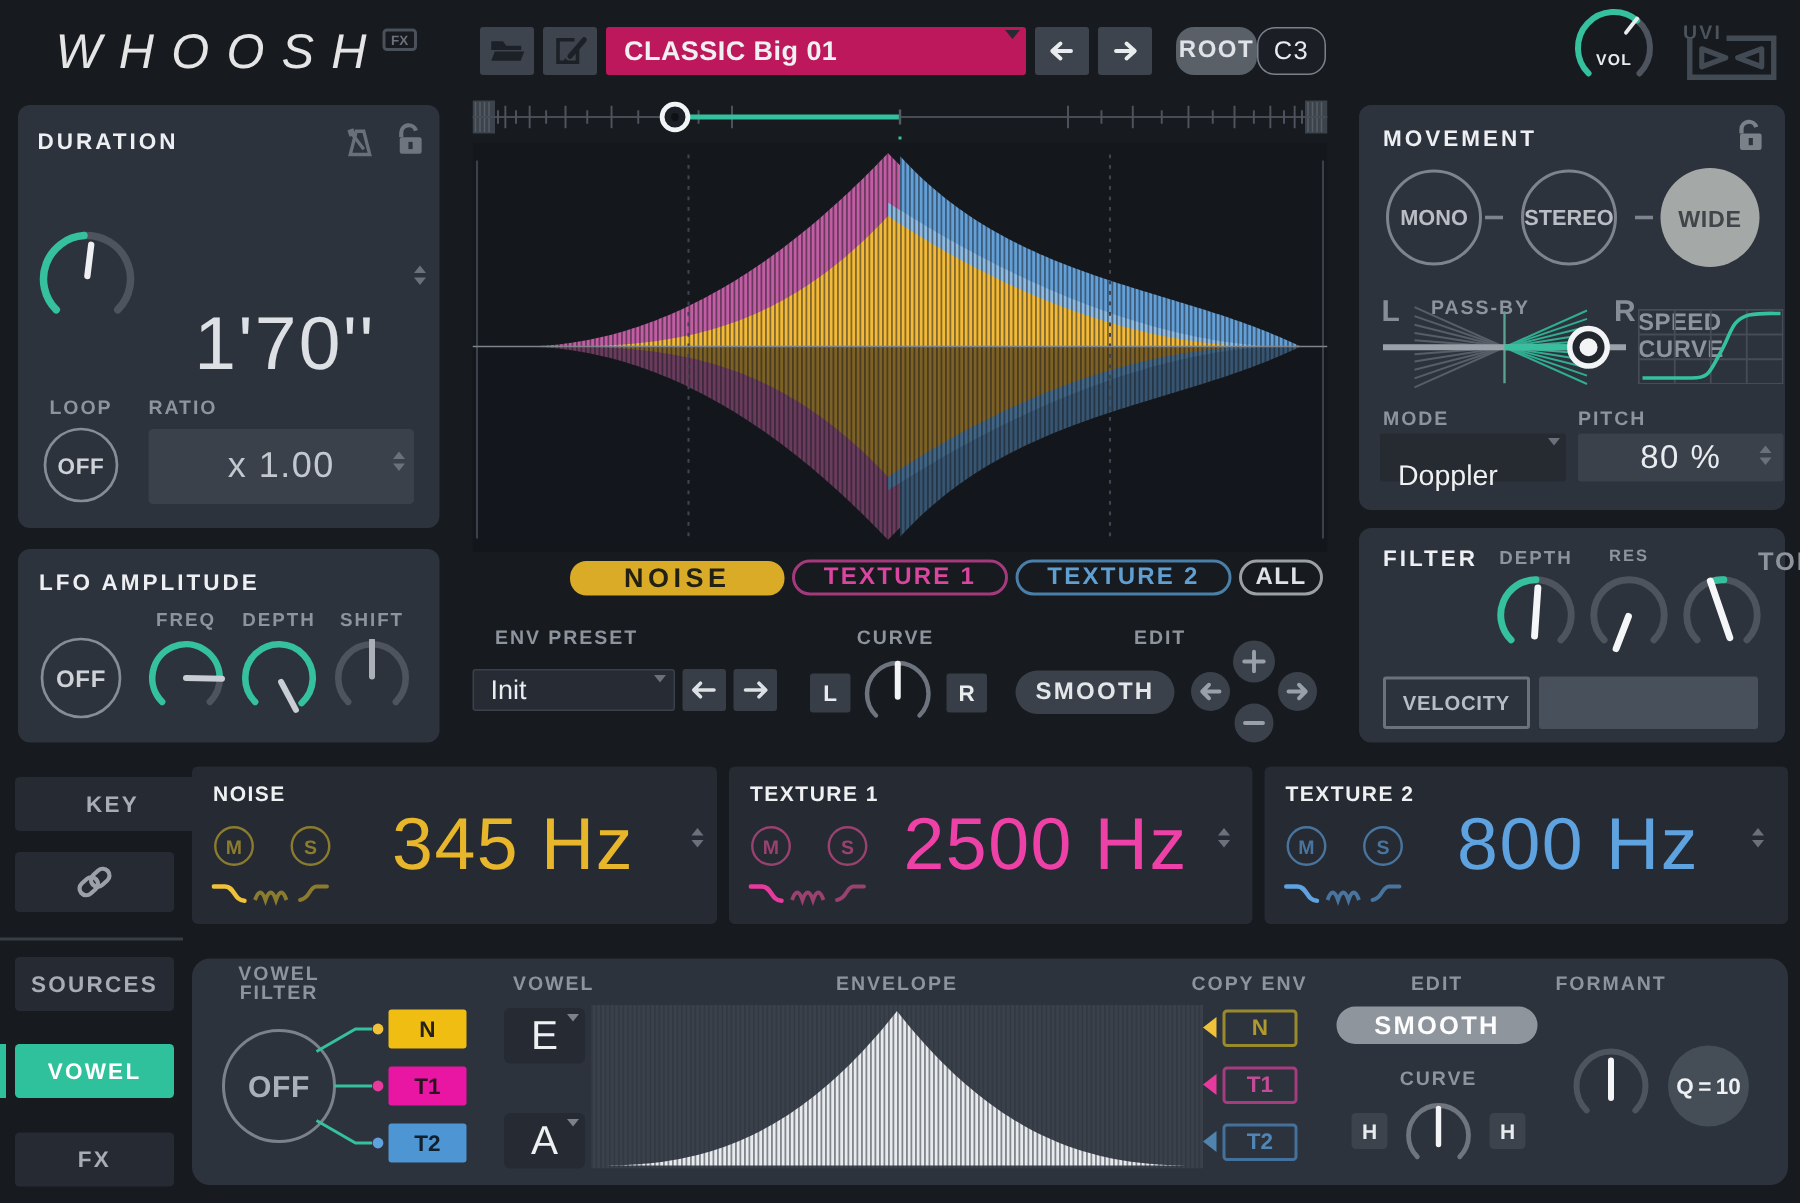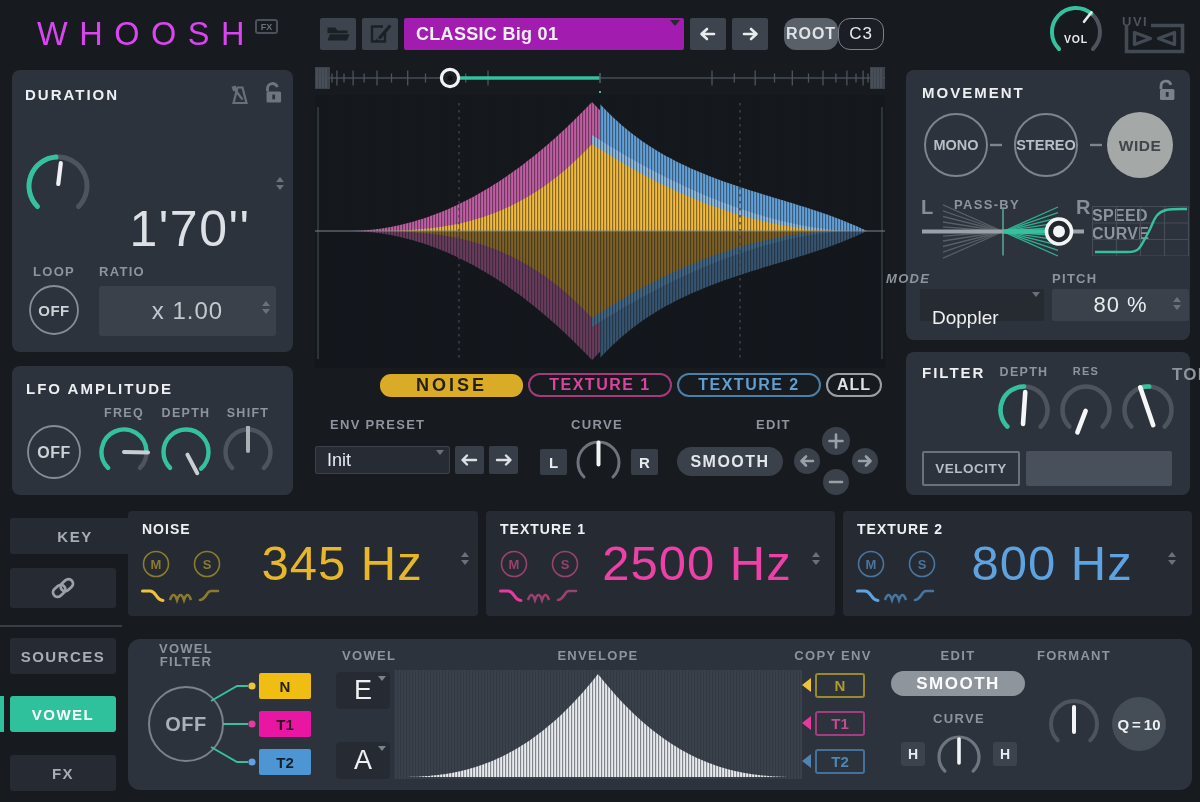--- a/index.html
+++ b/index.html
@@ -9,32 +9,32 @@
 .lbl{font-weight:700;font-size:13px;color:#8d949d;letter-spacing:1.3px;}
 .ctr{display:flex;align-items:center;justify-content:center;border-radius:12px;}
 .spin{position:absolute;display:flex;flex-direction:column;align-items:center;gap:3px;}
 .spin i{width:0;height:0;border-left:4px solid transparent;border-right:4px solid transparent;}
 .spin .u{border-bottom:5px solid #99a0a8;}
 .spin .d{border-top:5px solid #99a0a8;}
 .spin.dim .u{border-bottom-color:#6a717a;}
 .spin.dim .d{border-top-color:#6a717a;}
 </style></head><body>
 
-<div class="abs" style="left:37px;top:16px;font-size:32.5px;color:#d946ef;letter-spacing:11.5px;font-weight:400;">WHOOSH</div>
+<div class="abs" style="left:37px;top:16px;font-size:32.5px;color:#e5e5e5;letter-spacing:11.5px;font-weight:400;font-style:italic;">WHOOSH</div>
 <div class="abs ctr" style="left:255px;top:19px;width:23px;height:15px;border:2px solid #4a515b;border-radius:3px;font-size:9px;font-weight:700;color:#6a717b;">FX</div>
 <div class="abs" style="left:320px;top:18px;width:36px;height:32px;background:#3e444d;border-radius:2px;"><svg width="36" height="32">
       <path d="M7.5 9.5 h7.8 l2.2 3 h10 v2.8 h-20 z" fill="#1c2127"></path>
       <path d="M7.5 22.5 l2.4 -6.2 h19.6 l-2.4 6.2 z" fill="#1c2127"></path>
     </svg></div>
 <div class="abs" style="left:362px;top:18px;width:36px;height:32px;background:#3e444d;border-radius:2px;"><svg width="36" height="32">
       <path d="M21 8.5 H10 V23.5 H23 V14" fill="none" stroke="#1c2127" stroke-width="2.4"></path>
       <line x1="27.5" y1="8.5" x2="18" y2="19.5" stroke="#1c2127" stroke-width="3.4" stroke-linecap="round"></line>
       <path d="M17 22.8 l-3.4 1.2 l1 -3.4 z" fill="#1c2127"></path>
     </svg></div>
-<div class="abs" style="left:404px;top:18px;width:280px;height:32px;background:#a21caf;border-radius:2px;">
+<div class="abs" style="left:404px;top:18px;width:280px;height:32px;background:#be185d;border-radius:2px;">
     <div class="abs" style="left:12px;top:6px;font-size:18px;font-weight:700;color:#eef0f2;letter-spacing:0.3px;">CLASSIC Big 01</div>
     <div class="abs" style="right:4px;top:2px;width:0;height:0;border-left:5px solid transparent;border-right:5px solid transparent;border-top:6px solid #262b32;"></div>
   </div>
 <div class="abs" style="left:690px;top:18px;width:36px;height:32px;background:#3e444d;border-radius:2px;"><svg width="36" height="32">
       <path d="M24 16 H13 M17 11 l-5.5 5 5.5 5" fill="none" stroke="#e9ecef" stroke-width="2.6" stroke-linecap="round" stroke-linejoin="round"></path>
     </svg></div>
 <div class="abs" style="left:732px;top:18px;width:36px;height:32px;background:#3e444d;border-radius:2px;"><svg width="36" height="32">
       <path d="M12 16 H23 M19 11 l5.5 5 -5.5 5" fill="none" stroke="#e9ecef" stroke-width="2.6" stroke-linecap="round" stroke-linejoin="round"></path>
     </svg></div>
 <div class="abs ctr" style="left:784px;top:18px;width:54px;height:32px;background:#596068;font-size:16px;font-weight:700;color:#dfe3e7;letter-spacing:1px;">ROOT</div>
@@ -288,21 +288,21 @@
     <line x1="24.5" y1="0" x2="24.5" y2="50" stroke="#454c56" stroke-width="1.2"></line>
     <line x1="48.5" y1="0" x2="48.5" y2="50" stroke="#454c56" stroke-width="1.2"></line>
     <line x1="72.5" y1="0" x2="72.5" y2="50" stroke="#454c56" stroke-width="1.2"></line>
     <line x1="96.5" y1="0" x2="96.5" y2="50" stroke="#454c56" stroke-width="1.2"></line>
     <line x1="0" y1="0.5" x2="97" y2="0.5" stroke="#454c56" stroke-width="1.2"></line>
     <line x1="0" y1="17.0" x2="97" y2="17.0" stroke="#454c56" stroke-width="1.2"></line>
     <line x1="0" y1="33.5" x2="97" y2="33.5" stroke="#454c56" stroke-width="1.2"></line>
     <line x1="0" y1="50.0" x2="97" y2="50.0" stroke="#454c56" stroke-width="1.2"></line>
     <path d="M3 46 H36 C48 46 48 41 55 29 C62 17 62 7 74 4 C82 2.5 89 3 95 3" fill="none" stroke="#35c19e" stroke-width="2.4"></path>
   </svg>
-<div class="abs lbl" style="left:886px;top:271px;font-style:italic;">MODE</div>
+<div class="abs lbl" style="left:922px;top:271px;">MODE</div>
 <div class="abs lbl" style="left:1052px;top:271px;">PITCH</div>
 <div class="abs" style="left:920px;top:289px;width:124px;height:32px;background:#262b32;border-radius:2px;">
     <div class="abs" style="left:12px;top:4px;font-size:19px;color:#eef0f2;margin-top:14px;">Doppler</div>
     <div class="abs" style="right:4px;top:3px;width:0;height:0;border-left:4.5px solid transparent;border-right:4.5px solid transparent;border-top:5.5px solid #6a717a;"></div>
   </div>
 <div class="abs ctr" style="left:1052px;top:289px;width:137px;height:32px;background:#3a414b;border-radius:2px;font-size:22px;color:#e9ecef;letter-spacing:1px;">80 %</div>
 <div class="spin dim" style="left:1173px;top:297px;">
     <i class="u"></i>
     <i class="d"></i>
   </div>

